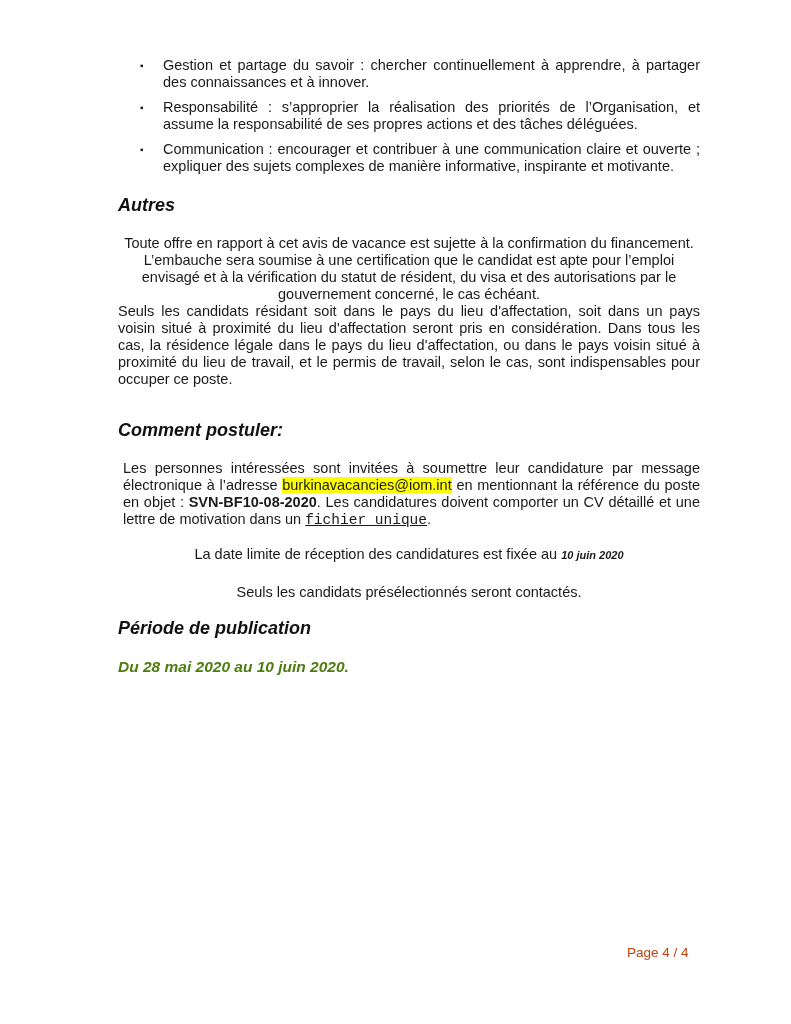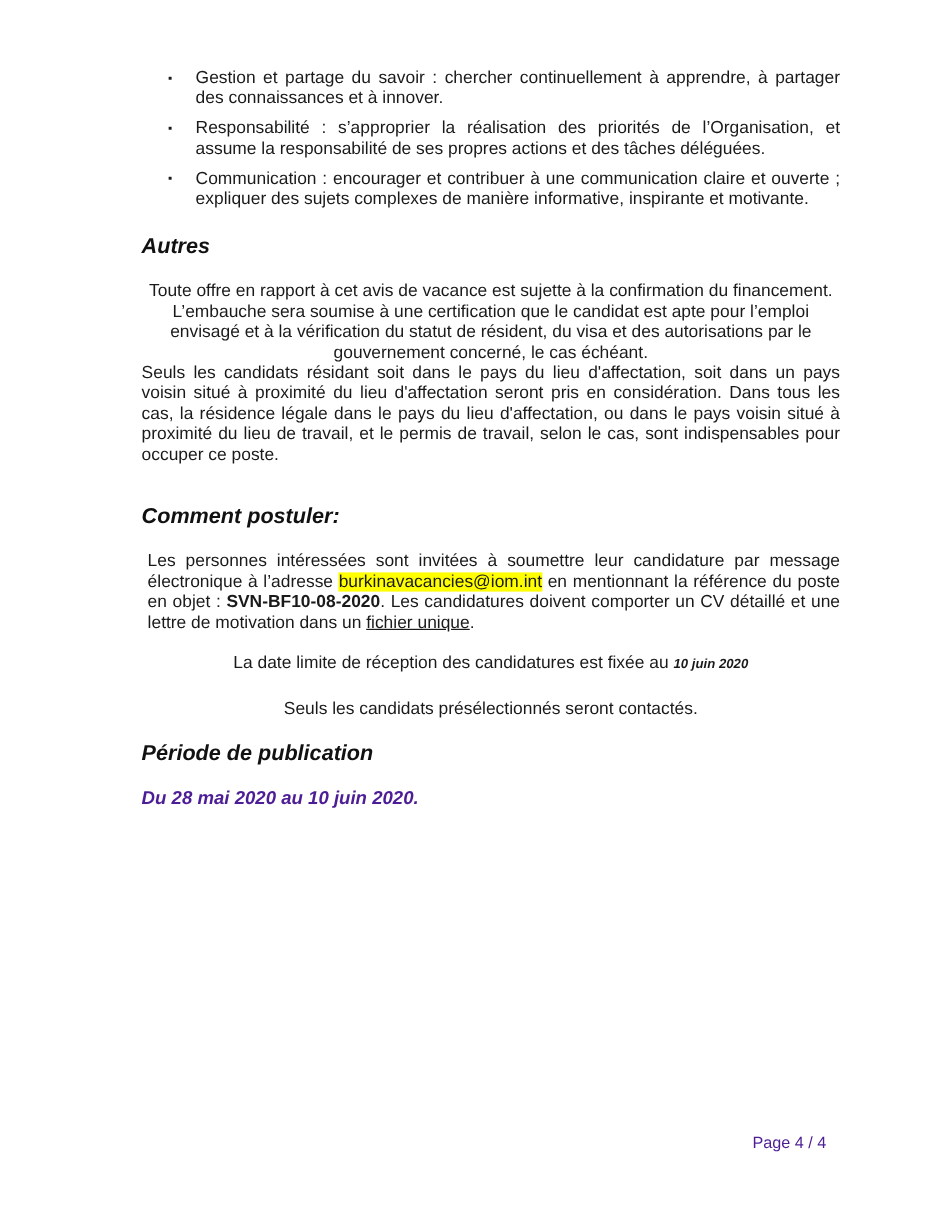--- a/index.html
+++ b/index.html
@@ -64,46 +64,47 @@
     margin-bottom: 16px;
   }
   .hl {
     background: #ffff00;
   }
   .bold-run {
     font-weight: bold;
   }
   .underline-run {
     text-decoration: underline;
+    font-family: Liberation Mono, monospace;
   }
   .deadline-line {
     margin: 0 0 19px 0;
     line-height: 19px;
   }
   .date-bi {
     font-weight: bold;
     font-style: italic;
     font-size: 11px;
   }
   .contact-line {
     margin: 0 0 18px 0;
   }
   .pub-dates {
     font-weight: bold;
     font-style: italic;
     font-size: 15.5px;
     margin: 0;
-    color: #4c1d95;
+    color: #4d7c0f;
   }
   .footer-pagenum {
     position: absolute;
     left: 627px;
     top: 944px;
     font-size: 13.5px;
-    color: #4c1d95;
+    color: #c2410c;
   }
 </style>
 </head>
 <body>
 
 <div class="page">
 
   <ul class="bullets">
     <li>
       <span class="bullet-glyph">▪</span>

